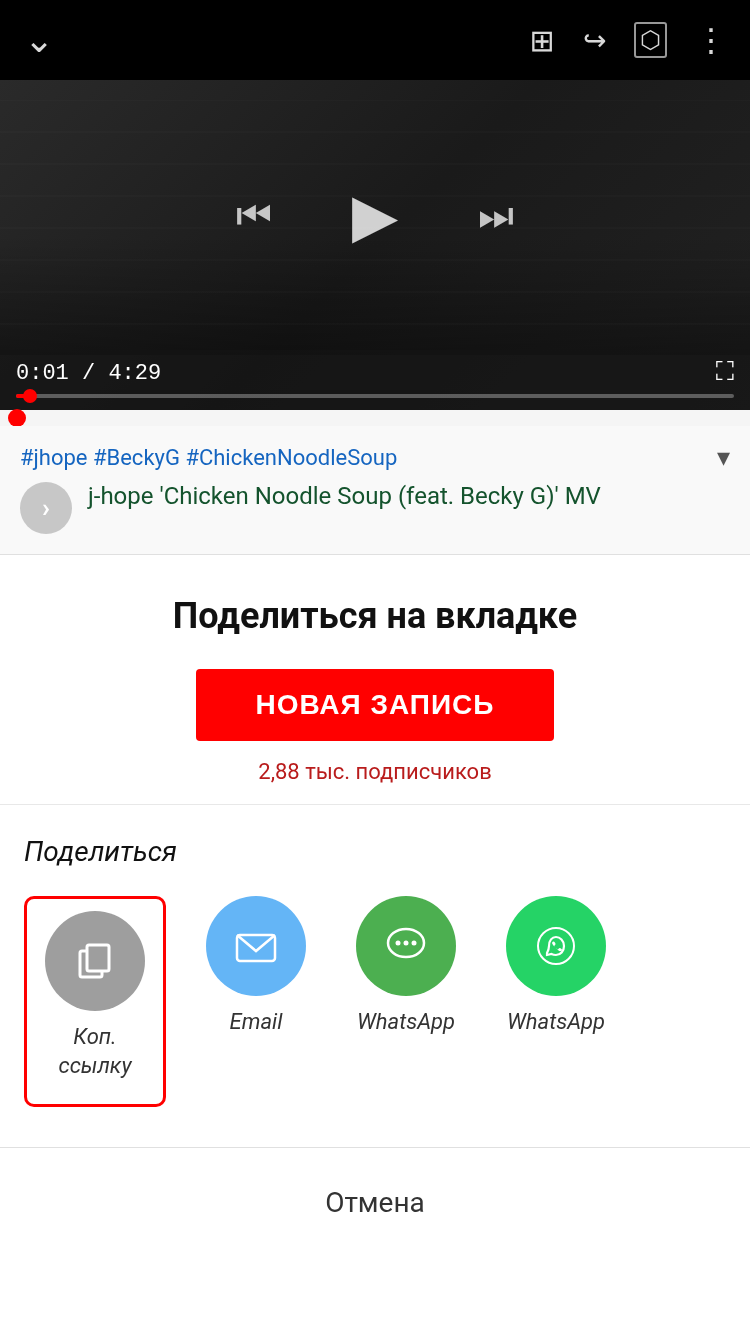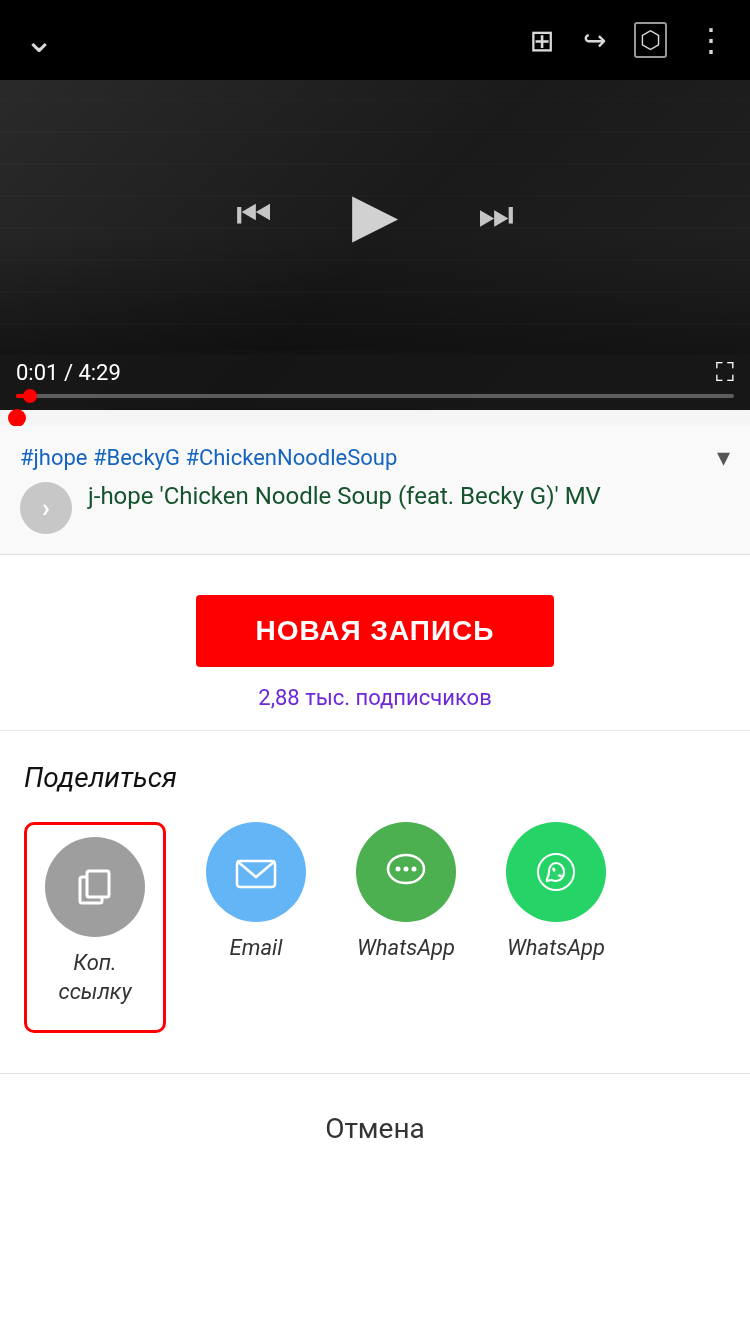--- a/index.html
+++ b/index.html
@@ -73,20 +73,21 @@
       font-size: 52px;
     }
     .video-bottom {
       padding: 8px 16px 12px;
     }
     .time-bar {
       display: flex;
       align-items: center;
       justify-content: space-between;
       margin-bottom: 6px;
+      font-family: Liberation Mono, monospace;
     }
     .time-text {
       color: #fff;
       font-size: 22px;
     }
     .fullscreen-icon {
       color: #fff;
       font-size: 26px;
     }
     .progress-bar {
@@ -190,21 +191,21 @@
       font-weight: bold;
       letter-spacing: 1px;
       border: none;
       padding: 20px 60px;
       border-radius: 4px;
       cursor: pointer;
       display: inline-block;
       margin-bottom: 18px;
     }
     .subscribers-text {
-      color: #6d28d9;
+      color: #b91c1c;
       font-size: 22px;
     }
 
     
     .share-section {
       background: #fff;
       padding: 30px 24px 10px;
       font-style: italic;
     }
     .share-label {
@@ -317,20 +318,21 @@
   </div>
   <div style="display:flex; align-items:flex-start; gap:16px;">
     <div class="channel-icon-circle" style="position:relative; flex-shrink:0; width:52px; height:52px; min-width:52px; margin-top:2px; left:0; bottom:0;">
       <span style="color:#fff;font-size:26px;font-weight:bold;">›</span>
     </div>
     <div class="video-title">j-hope 'Chicken Noodle Soup (feat. Becky G)' MV</div>
   </div>
 </div>
 
 <div class="share-tab-section">
+  <div class="share-tab-title">Поделиться на вкладке</div>
   <button class="new-record-btn">НОВАЯ ЗАПИСЬ</button>
   <div class="subscribers-text">2,88 тыс. подписчиков</div>
 </div>
 
 <div class="share-section">
   <div class="share-label">Поделиться</div>
   <div class="share-apps-row">
 
     <div style="border: 3px solid #f00; border-radius: 10px; padding: 12px 8px 24px; min-width: 120px;">
       <div class="share-app-item">

